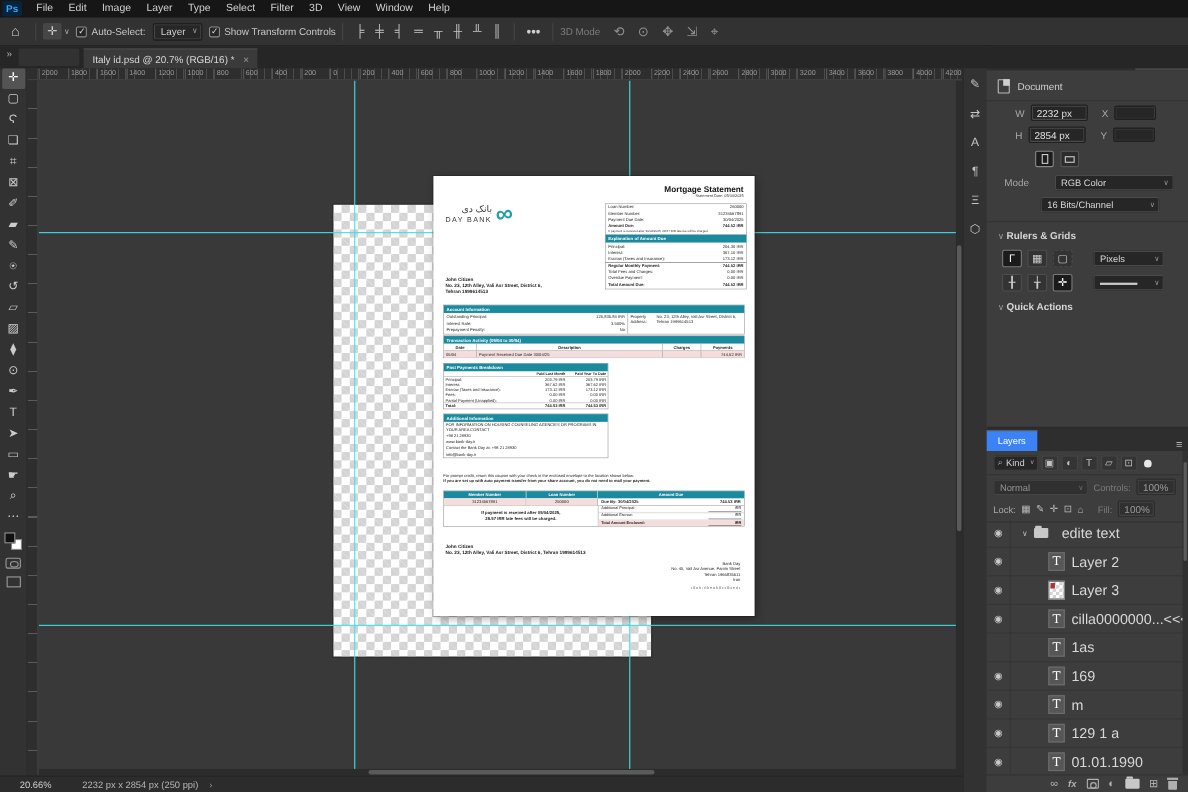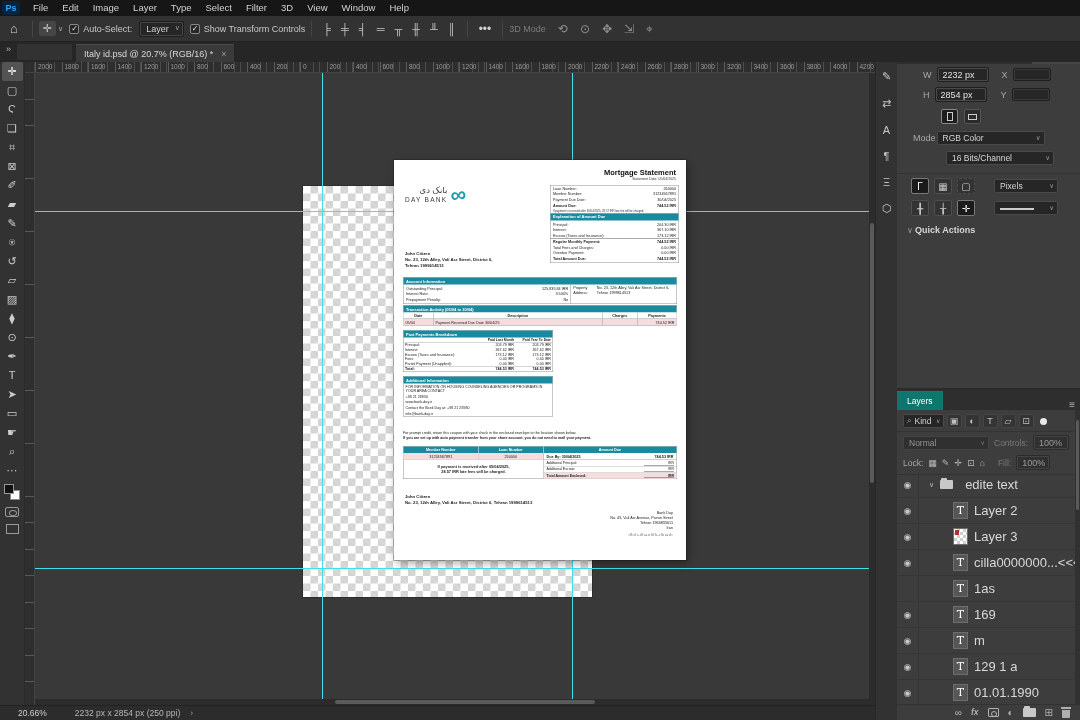--- a/index.html
+++ b/index.html
@@ -175,35 +175,35 @@
     border-radius:2px; padding:1.5px 5px; font-size:9px;}
   .field.disabled { color:#6f6f6f; box-shadow:inset 0 0 0 1px #3a3a3a; min-width:38px; min-height:13px;}
   .dim-row { padding:3px 10px 2px 26px; gap:5px;}
   .orient-row { padding:5px 10px 3px 44px; gap:6px;}
   .orient { width:17px; height:15px; background:#2c2c2c; border:1px solid #555; border-radius:2px;
     display:flex; align-items:center; justify-content:center;}
   .orient.sel { background:#1d1d1d; border-color:#888;}
   .orient .p { width:6px; height:9px; border:1px solid #ccc;}
   .orient .l { width:9px; height:6px; border:1px solid #ccc;}
   .res-row { padding:6px 10px 2px 44px; color:#b8b8b8;}
-  .mode-row { padding:4px 10px 2px 16px; gap:1px;}
+  .mode-row { padding:4px 10px 2px 16px; gap:23px;}
   .panel-dd { background:#262626; box-shadow:inset 0 0 0 1px #4a4a4a; border-radius:2px; color:#d6d6d6;
     padding:2px 14px 2px 6px; position:relative; font-size:8.5px; white-space:nowrap;}
   .panel-dd::after { content:"∨"; position:absolute; right:4px; top:3px; font-size:6.5px; color:#999;}
   .divider { height:1px; background:#333; margin:6px 0 0;}
   .tool-btn-row { padding:4px 10px 2px 14px; gap:5px;}
   .sq-btn { width:18px; height:16px; background:#333; border:1px solid #4e4e4e; border-radius:2px;
     display:flex; align-items:center; justify-content:center; color:#ccc; font-size:10px;}
   .sq-btn.sel { background:#1b1b1b; border-color:#7a7a7a; color:#fff;}
   .line-sample { display:inline-block; width:34px; height:2px; background:#ccc; vertical-align:middle;}
 
   
   .layerspanel { position:absolute; left:897px; top:388px; width:183px; height:332px; background:#3d3d3d; border-top:2px solid #2b2b2b; z-index:36;}
   .ltab-row { display:flex; height:20px; background:#2e2e2e; align-items:flex-end;}
-  .ltab { background:#0f766e; color:#fff; font-size:8.5px; padding:4px 10px; border-top:1px solid #5a5a5a;}
+  .ltab { background:#3b82f6; color:#fff; font-size:8.5px; padding:4px 10px; border-top:1px solid #5a5a5a;}
   .filter-row { display:flex; align-items:center; padding:4px 6px 3px; gap:3px; border-bottom:1px solid #333;}
   .kind-dd { display:flex; align-items:center; gap:3px; background:#262626; box-shadow:inset 0 0 0 1px #4a4a4a;
     border-radius:2px; padding:2px 12px 2px 4px; font-size:8.5px; color:#d0d0d0; position:relative;}
   .kind-dd::after { content:"∨"; position:absolute; right:3px; top:3px; font-size:6px; color:#999;}
   .mag { font-size:8px; color:#bbb;}
   .f-ic { width:15px; height:14px; display:flex; align-items:center; justify-content:center; color:#c0c0c0;
     font-size:9px; background:#343434; border:1px solid #454545; border-radius:2px;}
   .f-dot { width:7px; height:7px; border-radius:50%; background:#e8e8e8; margin-left:3px;}
   .blend-row { display:flex; align-items:center; padding:3px 6px; gap:5px; opacity:.55;}
   .lock-row { display:flex; align-items:center; padding:2px 6px 4px; gap:5px; border-bottom:1px solid #333;}
@@ -790,20 +790,24 @@
 
   <span class="ptab">Patter</span>
 
   <span class="ptab">Histo</span>
 
   <span class="ptab">Actio</span>
 </span>
       <span class="ptab active">Properties</span>
 
     </div>
+    <div class="prow doc-row">
+      <span class="doc-icon"></span>
+      <span>Document</span>
+    </div>
     <div class="prow dim-row">
       <span class="fl">W</span>
       <span class="field" style="width:52px;">2232 px</span>
       <span class="fl" style="margin-left:8px;">X</span>
       <span class="field disabled"></span>
     </div>
     <div class="prow dim-row">
       <span class="fl">H</span>
       <span class="field" style="width:52px;">2854 px</span>
       <span class="fl" style="margin-left:9px;">Y</span>
@@ -818,20 +822,21 @@
         </span>
     </div>
     <div class="prow mode-row">
       <span class="fl">Mode</span>
       <span class="panel-dd" style="width:108px;">RGB Color</span>
     </div>
     <div class="prow mode-row" style="padding-left:49px;">
       <span class="panel-dd" style="width:108px;">16 Bits/Channel</span>
     </div>
     <div class="divider"></div>
+    <div class="sec-h">Rulers &amp; Grids</div>
     <div class="prow tool-btn-row">
       <span class="sq-btn sel">Γ</span>
       <span class="sq-btn">▦</span>
       <span class="sq-btn" style="border-style:dashed;">▢</span>
       <span class="panel-dd" style="width:64px;margin-left:14px;">Pixels</span>
     </div>
     <div class="prow tool-btn-row">
       <span class="sq-btn">╂</span>
       <span class="sq-btn">╁</span>
       <span class="sq-btn sel">✛</span>

